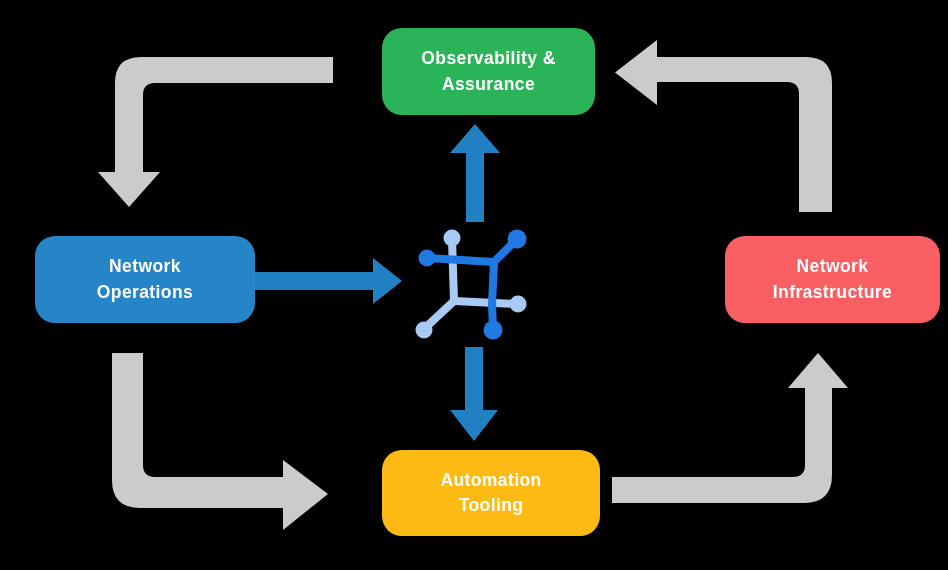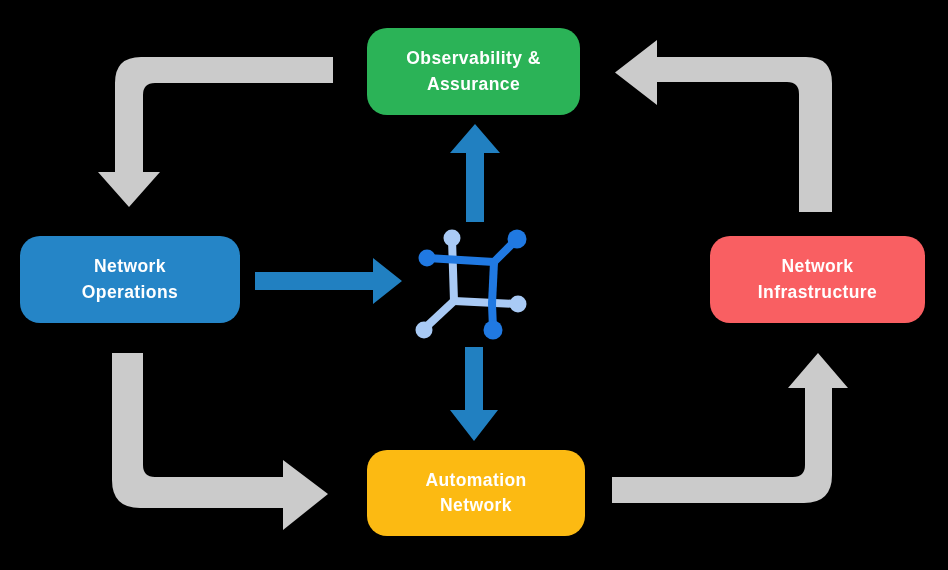--- a/index.html
+++ b/index.html
@@ -21,20 +21,21 @@
     width: 948px;
     height: 570px;
   }
   .node {
     position: absolute;
     border-radius: 20px;
     display: flex;
     align-items: center;
     justify-content: center;
     text-align: center;
+    margin-left: 15px;
   }
   .node-label {
     white-space: pre-line;
     font-size: 17.5px;
     font-weight: 600;
     line-height: 1.45;
     letter-spacing: 0.4px;
   }
   .node-observability { left: 367px; top: 28px;  width: 213px; height: 87px; }
   .node-operations    { left: 20px;  top: 236px; width: 220px; height: 87px; }
@@ -94,16 +95,16 @@
 Operations</span>
   </div>
 
   <div class="node node-infrastructure" style="background: rgb(249, 95, 98); color: rgb(255, 255, 255);">
     <span class="node-label">Network
 Infrastructure</span>
   </div>
 
   <div class="node node-automation" style="background: rgb(252, 186, 18); color: rgb(255, 255, 255);">
     <span class="node-label">Automation
-Network</span>
+Tooling</span>
   </div>
 
 </div>
 
 </body></html>

